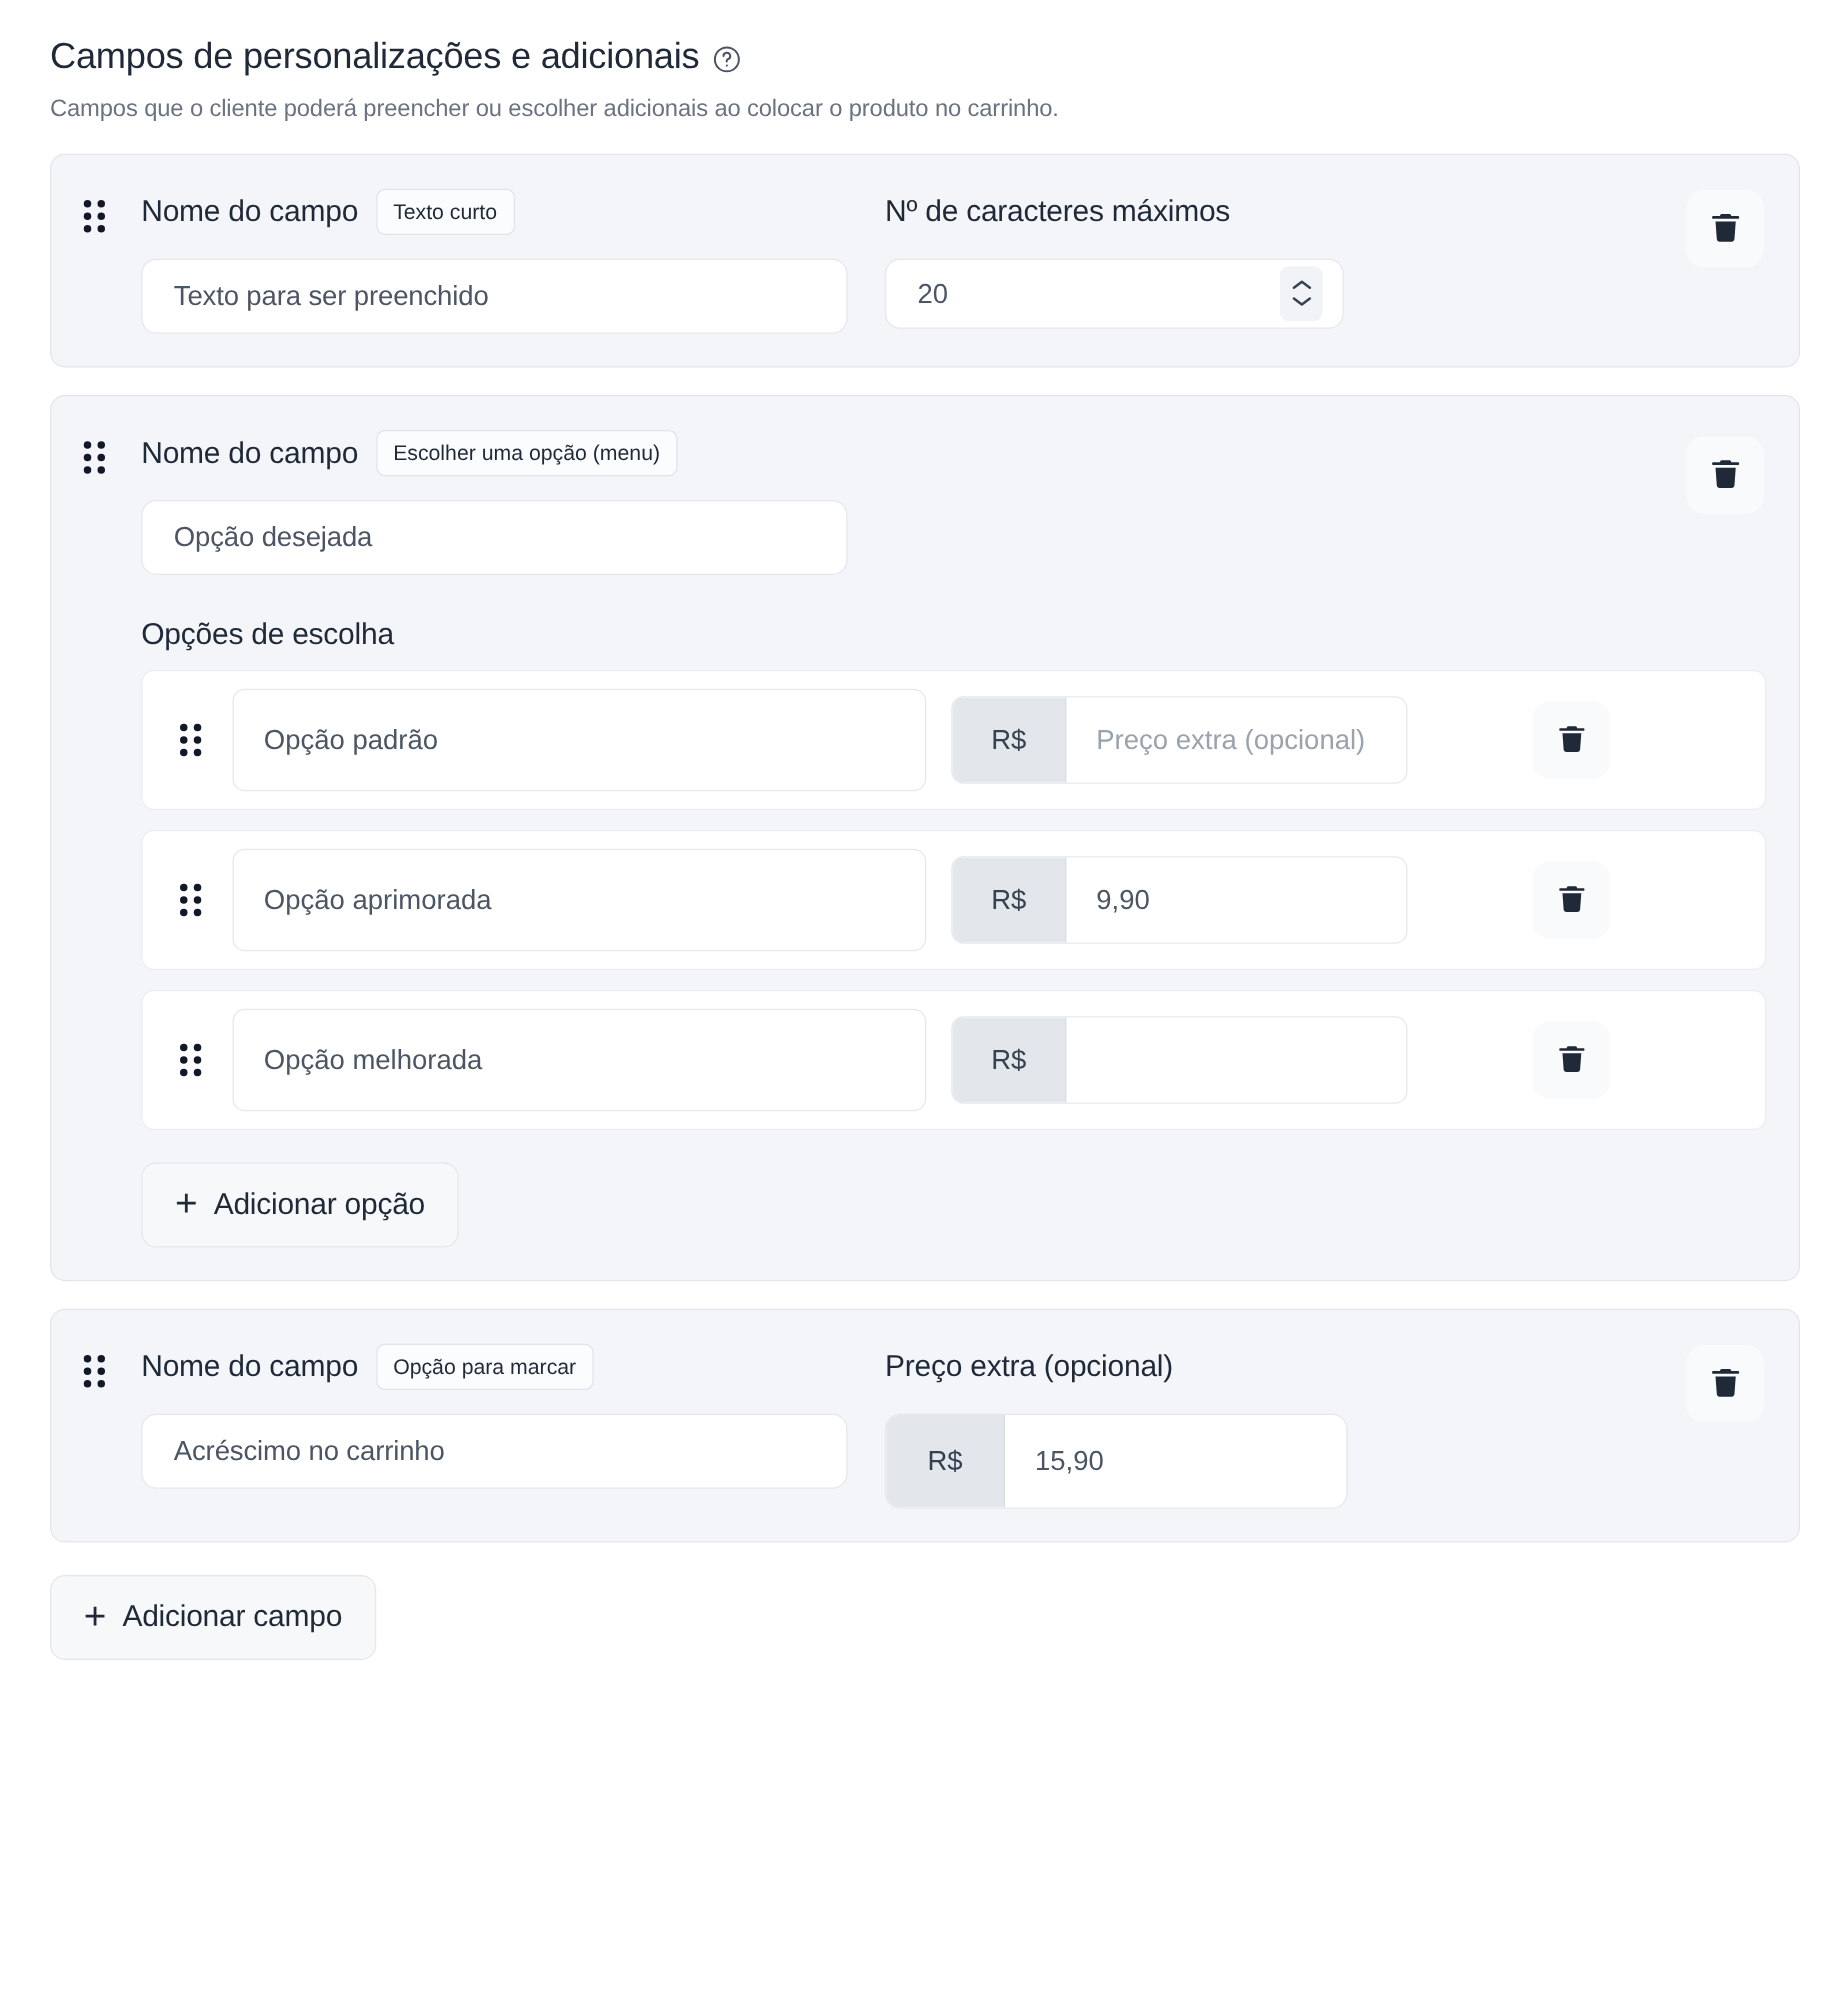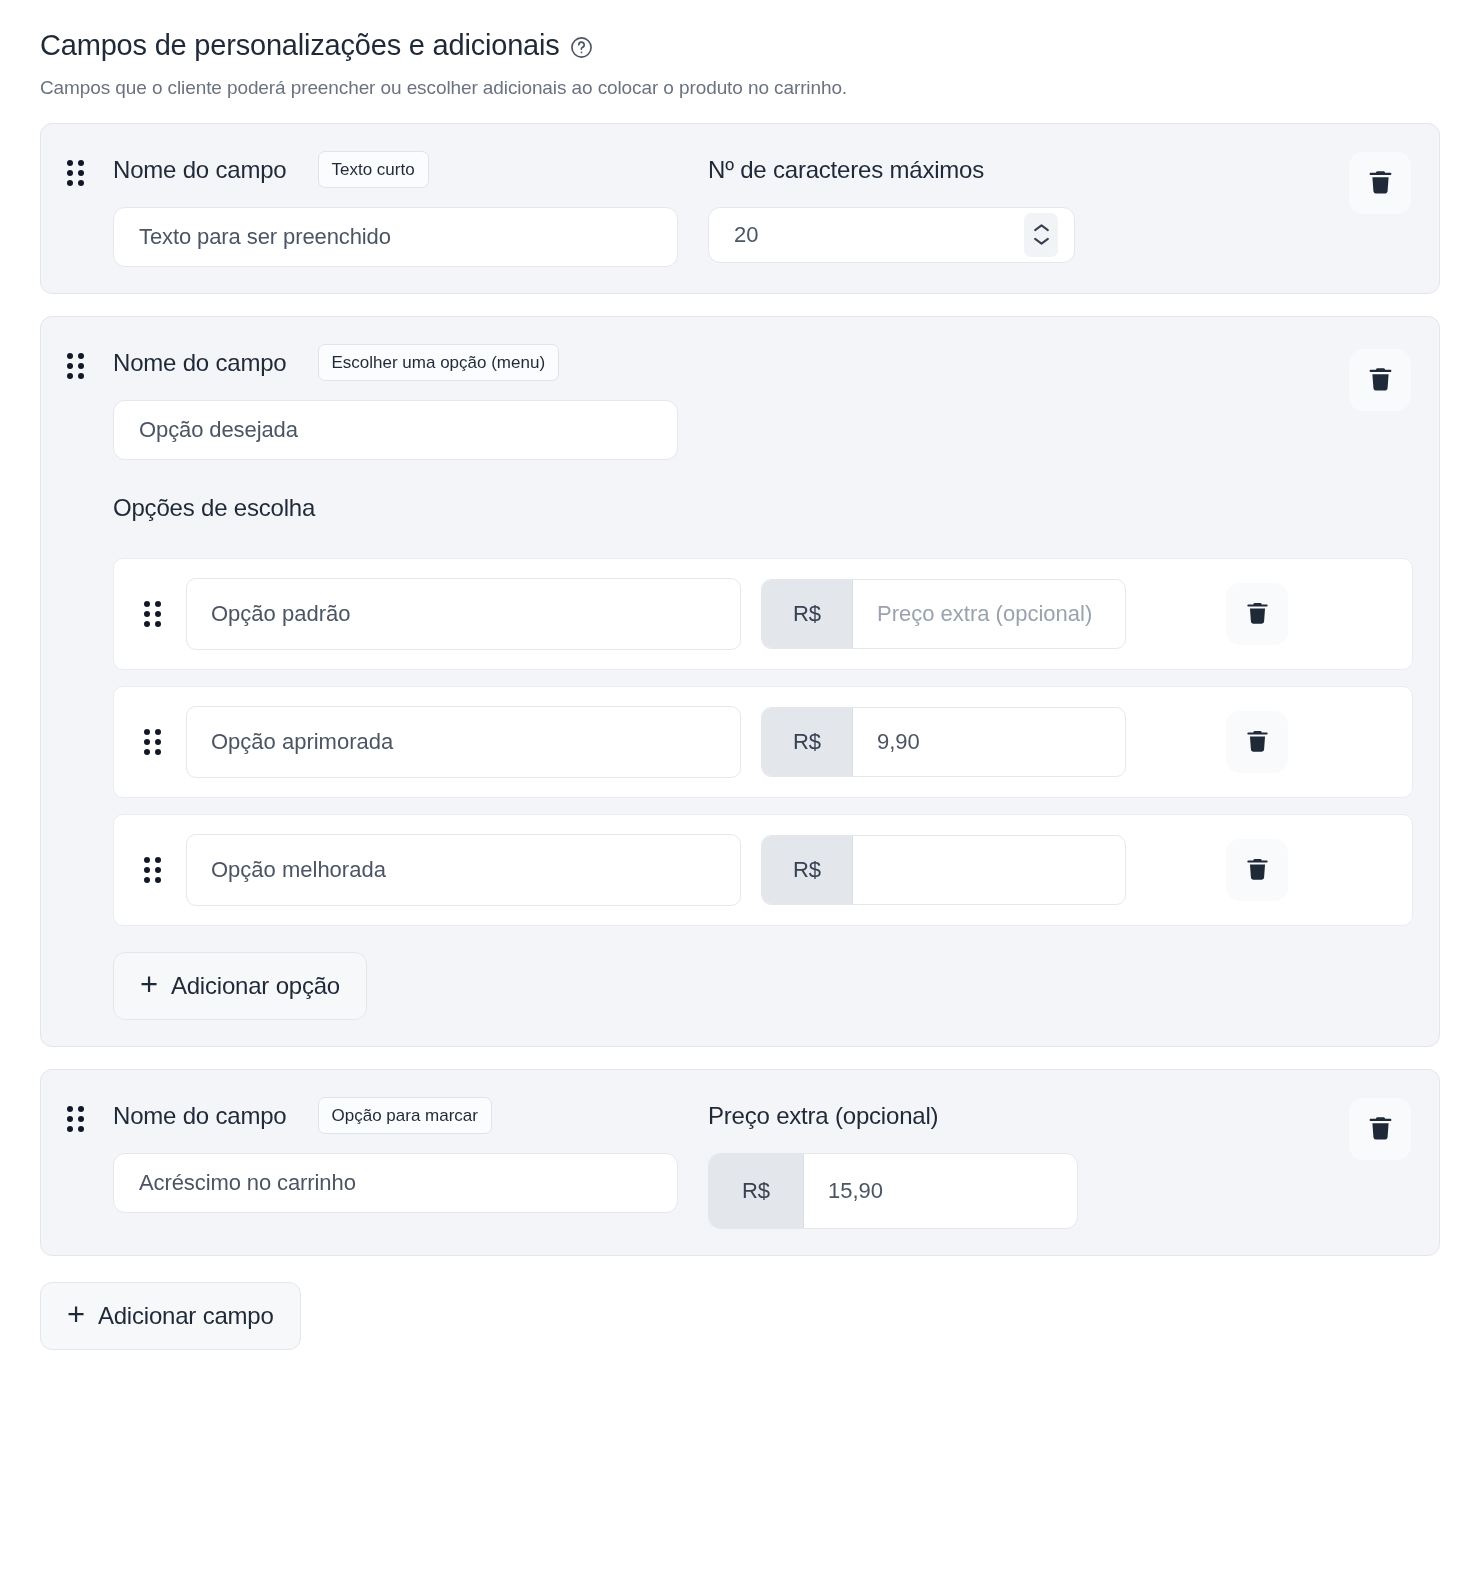--- a/index.html
+++ b/index.html
@@ -103,21 +103,21 @@
   }
 
   .field-col { display: flex; flex-direction: column; }
   .field-col.name-col { width: 565px; }
   .field-col.num-col  { width: 367px; }
   .field-col.price-col{ width: 370px; }
 
   .field-label-row {
     display: flex;
     align-items: center;
-    gap: 31px;
+    gap: 14px;
     height: 40px;
   }
   .field-label {
     font-size: 24px;
     color: #1f2937;
     font-weight: 400;
     letter-spacing: -0.2px;
     white-space: nowrap;
   }
   .type-badge {
@@ -228,39 +228,39 @@
     position: absolute;
     right: 28px;
     top: 28px;
   }
 
   
   .options-block { margin-top: 34px; }
   .options-title {
     font-size: 24px;
     color: #1f2937;
-    margin-bottom: 36px;
+    margin-bottom: 14px;
     letter-spacing: -0.2px;
   }
 
   .option-row {
     background: #ffffff;
     border: 1px solid #e9ecf1;
     border-radius: 10px;
     height: 112px;
     box-sizing: border-box;
     display: flex;
     align-items: center;
     padding: 0 24px 0 30px;
     margin-bottom: 16px;
     gap: 0;
   }
   .option-input {
     width: 555px;
-    height: 72px;
+    height: 82px;
     border: 1px solid #e5e7eb;
     border-radius: 10px;
     background: #fff;
     display: flex;
     align-items: center;
     padding: 0 24px;
     box-sizing: border-box;
     font-size: 22px;
     color: #4b5563;
     margin-right: 20px;

